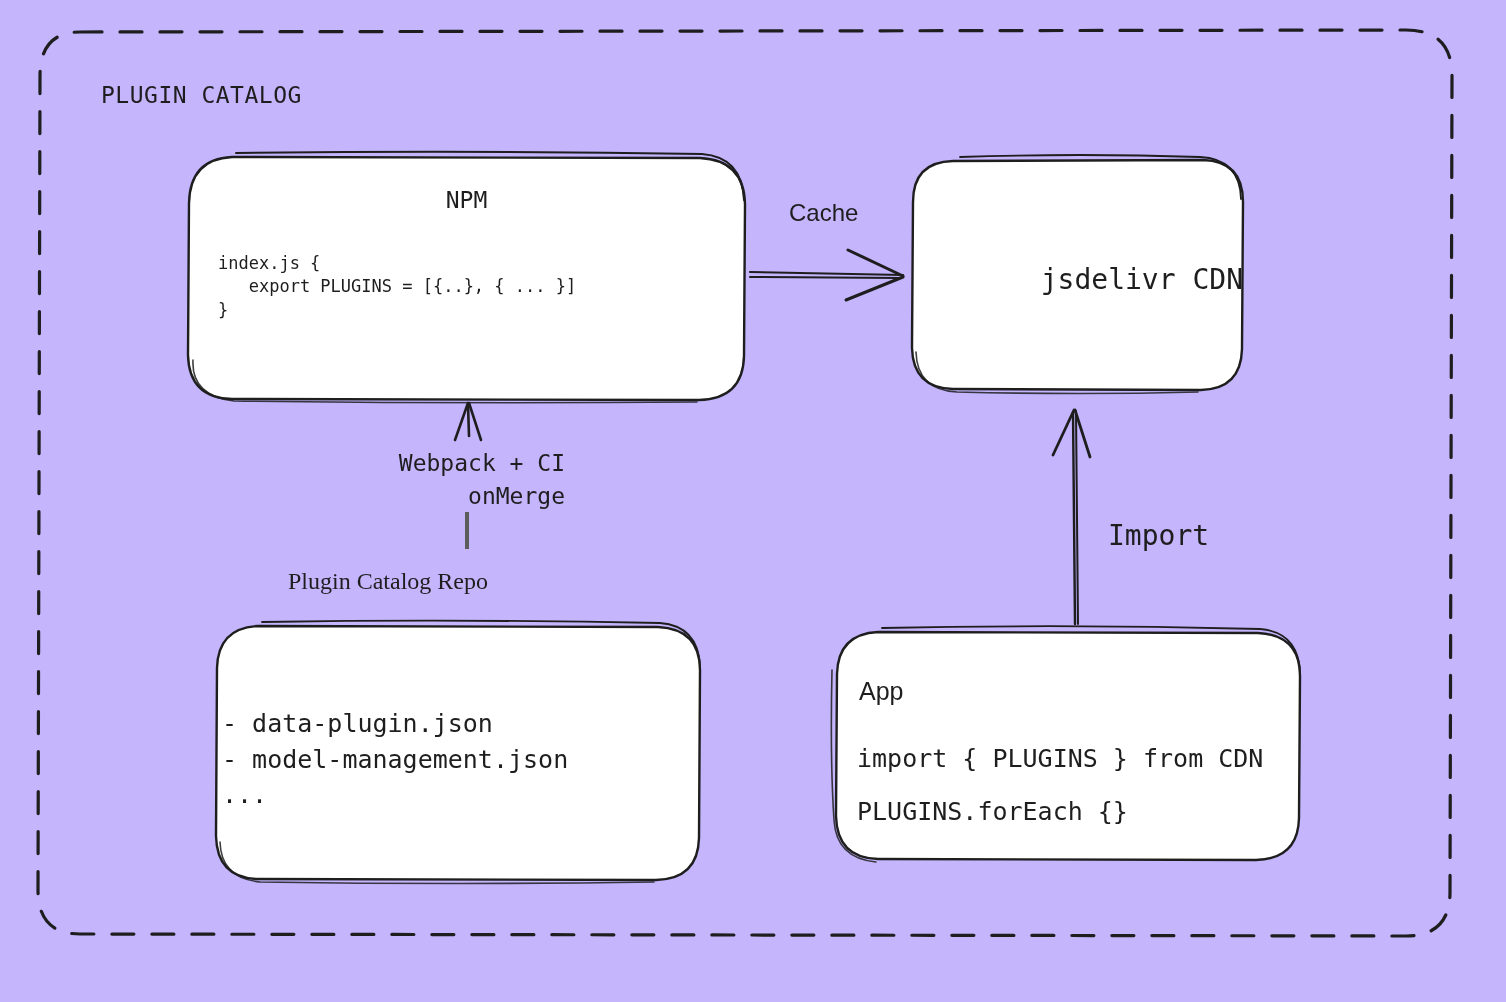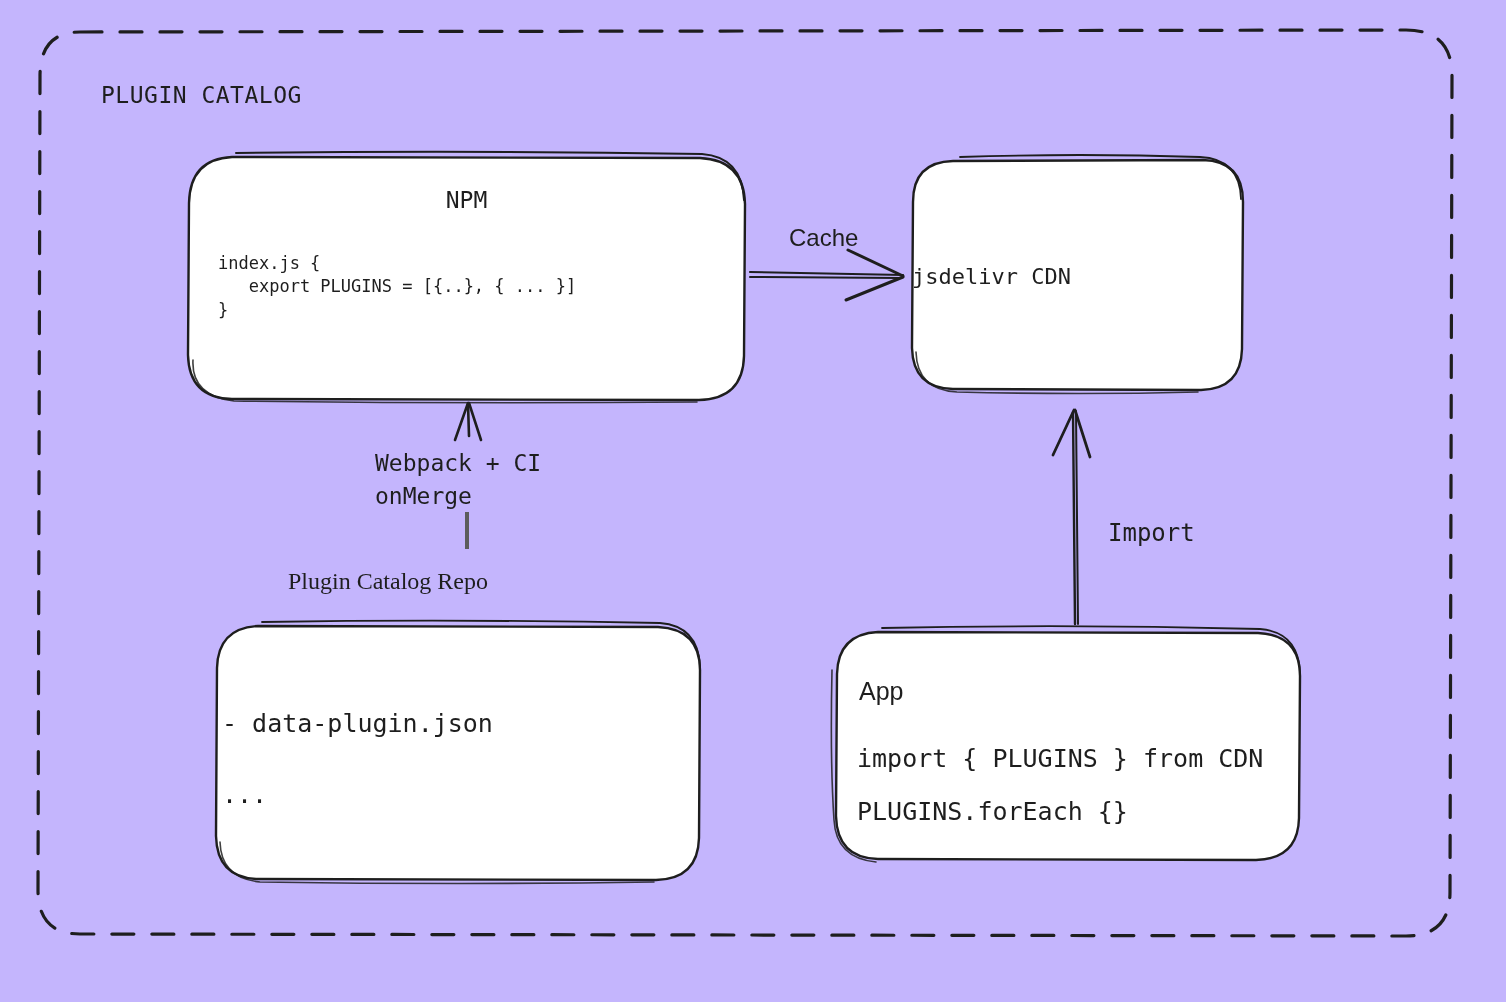--- a/index.html
+++ b/index.html
@@ -48,53 +48,52 @@
   #npm-code {
     left: 218px;
     top: 252px;
     font-size: 17px;
     line-height: 1.38;
   }
   #cdn-title {
     left: 912px;
     top: 262px;
     width: 331px;
-    text-align: left;
-    font-size: 22px;
+    text-align: right;
+    font-size: 28px;
   }
   #cache-label {
     left: 789px;
     top: 197px;
     font-size: 24px;
-    margin-top: 25px;
   }
   #webpack-label {
     left: 375px;
     top: 447px;
     width: 190px;
-    text-align: left;
+    text-align: right;
     font-size: 23px;
     line-height: 1.45;
   }
   #repo-label {
     left: 288px;
     top: 566px;
     font-size: 24px;
     font-family: Liberation Serif, serif;
   }
   #repo-list {
     left: 222px;
     top: 706px;
     font-size: 25px;
     line-height: 1.42;
   }
   #import-label {
     left: 1108px;
     top: 518px;
-    font-size: 24px;
+    font-size: 28px;
   }
   #app-title {
     left: 859px;
     top: 675px;
     font-size: 25px;
   }
   #app-code {
     left: 857px;
     top: 733px;
     font-size: 25px;
@@ -163,21 +162,21 @@
   <div class="txt mono" id="npm-code"><span>index.js {</span><br><span>   export PLUGINS = [{..}, { ... }]</span><br><span>}</span></div>
 
   <div class="txt mono" id="cdn-title">jsdelivr CDN</div>
 
   <div class="txt sans" id="cache-label">Cache</div>
 
   <div class="txt mono" id="webpack-label"><span>Webpack + CI</span><br><span>onMerge</span></div>
 
   <div class="txt mono" id="repo-label">Plugin Catalog Repo</div>
 
-  <div class="txt mono" id="repo-list"><span>- data-plugin.json</span><br><br><span>...</span></div>
+  <div class="txt mono" id="repo-list"><span>- data-plugin.json</span><br><span>- model-management.json</span><br><span>...</span></div>
 
   <div class="txt mono" id="import-label">Import</div>
 
   <div class="txt sans" id="app-title">App</div>
 
   <div class="txt mono" id="app-code"><span>import { PLUGINS } from CDN</span><br><span>PLUGINS.forEach {}</span></div>
 
 </div>
 
 </body></html>

